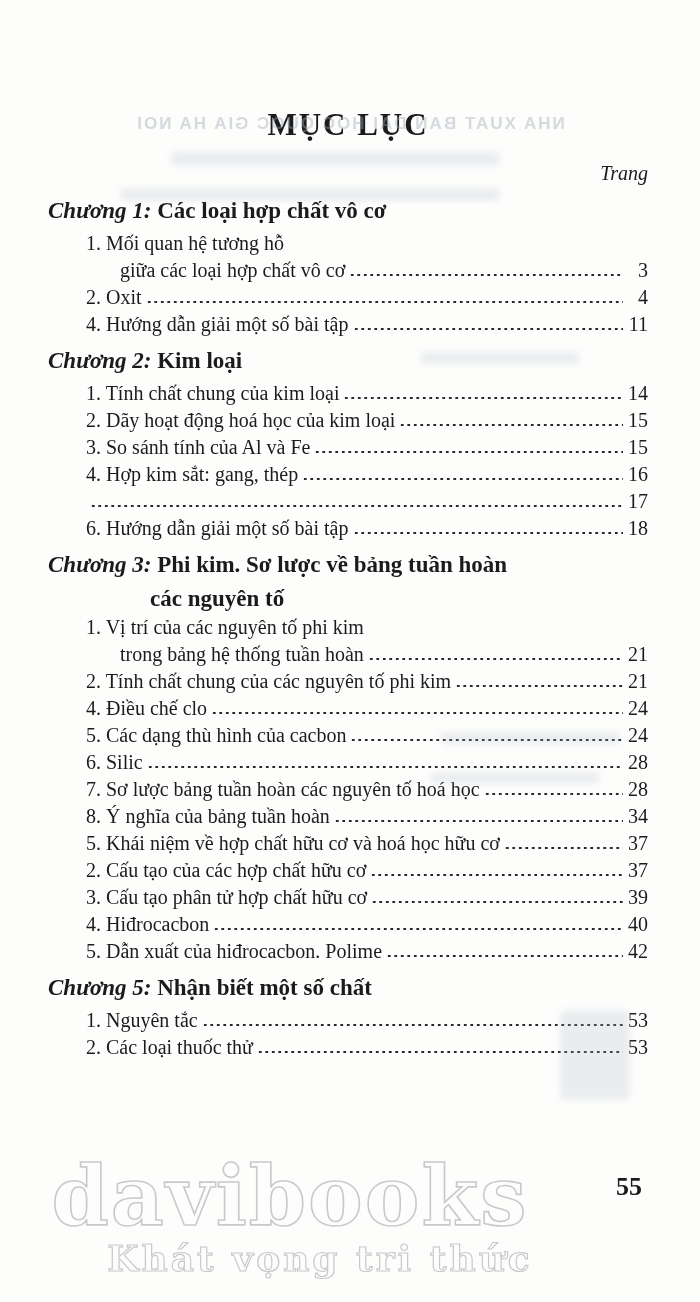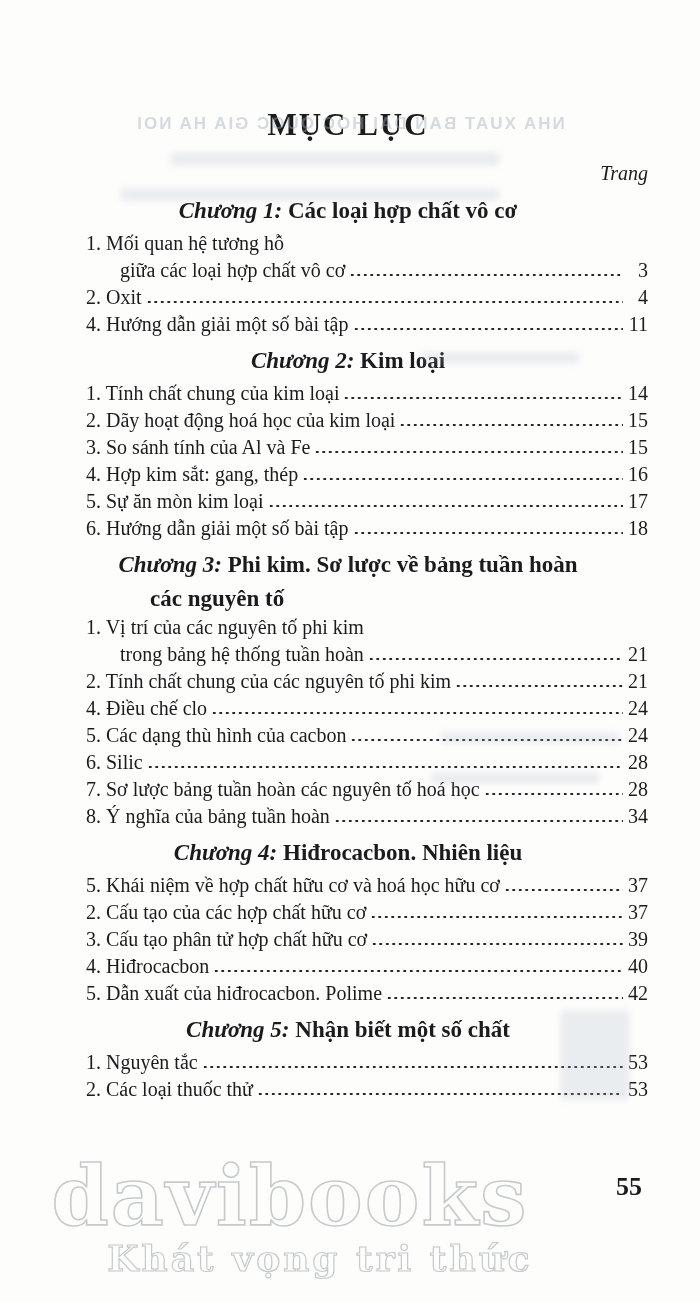--- a/index.html
+++ b/index.html
@@ -48,21 +48,21 @@
     line-height: 42px;
   }
   .trang {
     text-align: right;
     font-style: italic;
     font-size: 20px;
     line-height: 26px;
     margin: 14px 0 10px 0;
   }
 
-  .chapter { margin: 8px 0 4px 0; font-size: 23px; line-height: 30px; font-weight: bold; text-align: center; }
+  .chapter { margin: 8px 0 4px 0; font-size: 23px; line-height: 30px; font-weight: bold; }
   .ch-label { font-style: italic; }
   .ch-line2 { padding-left: 102px; font-size: 23px; line-height: 30px; font-weight: bold; }
 
   .row {
     display: flex;
     align-items: baseline;
     font-size: 20px;
     line-height: 27px;
     padding-left: 38px;
   }
@@ -169,21 +169,20 @@
         <span class="txt">3. So sánh tính của Al và Fe</span>
         <span class="leader"></span>
         <span class="pg">15</span>
       </div>
       <div class="row">
         <span class="txt">4. Hợp kim sắt: gang, thép</span>
         <span class="leader"></span>
         <span class="pg">16</span>
       </div>
       <div class="row">
-        <span class="txt">5. Sự ăn mòn kim loại</span>
         <span class="leader"></span>
         <span class="pg">17</span>
       </div>
       <div class="row">
         <span class="txt">6. Hướng dẫn giải một số bài tập</span>
         <span class="leader"></span>
         <span class="pg">18</span>
       </div>
       <div class="chapter"><span class="ch-label">Chương 3: </span><span class="ch-title">Phi kim. Sơ lược về bảng tuần hoàn</span></div>
       <div class="ch-line2">các nguyên tố</div>
@@ -218,21 +217,20 @@
       <div class="row">
         <span class="txt">7. Sơ lược bảng tuần hoàn các nguyên tố hoá học</span>
         <span class="leader"></span>
         <span class="pg">28</span>
       </div>
       <div class="row">
         <span class="txt">8. Ý nghĩa của bảng tuần hoàn</span>
         <span class="leader"></span>
         <span class="pg">34</span>
       </div>
-      <div class="chapter"><span class="ch-label">Chương 4: </span><span class="ch-title">Hiđrocacbon. Nhiên liệu</span></div>
       <div class="row">
         <span class="txt">5. Khái niệm về hợp chất hữu cơ và hoá học hữu cơ</span>
         <span class="leader"></span>
         <span class="pg">37</span>
       </div>
       <div class="row">
         <span class="txt">2. Cấu tạo của các hợp chất hữu cơ</span>
         <span class="leader"></span>
         <span class="pg">37</span>
       </div>

